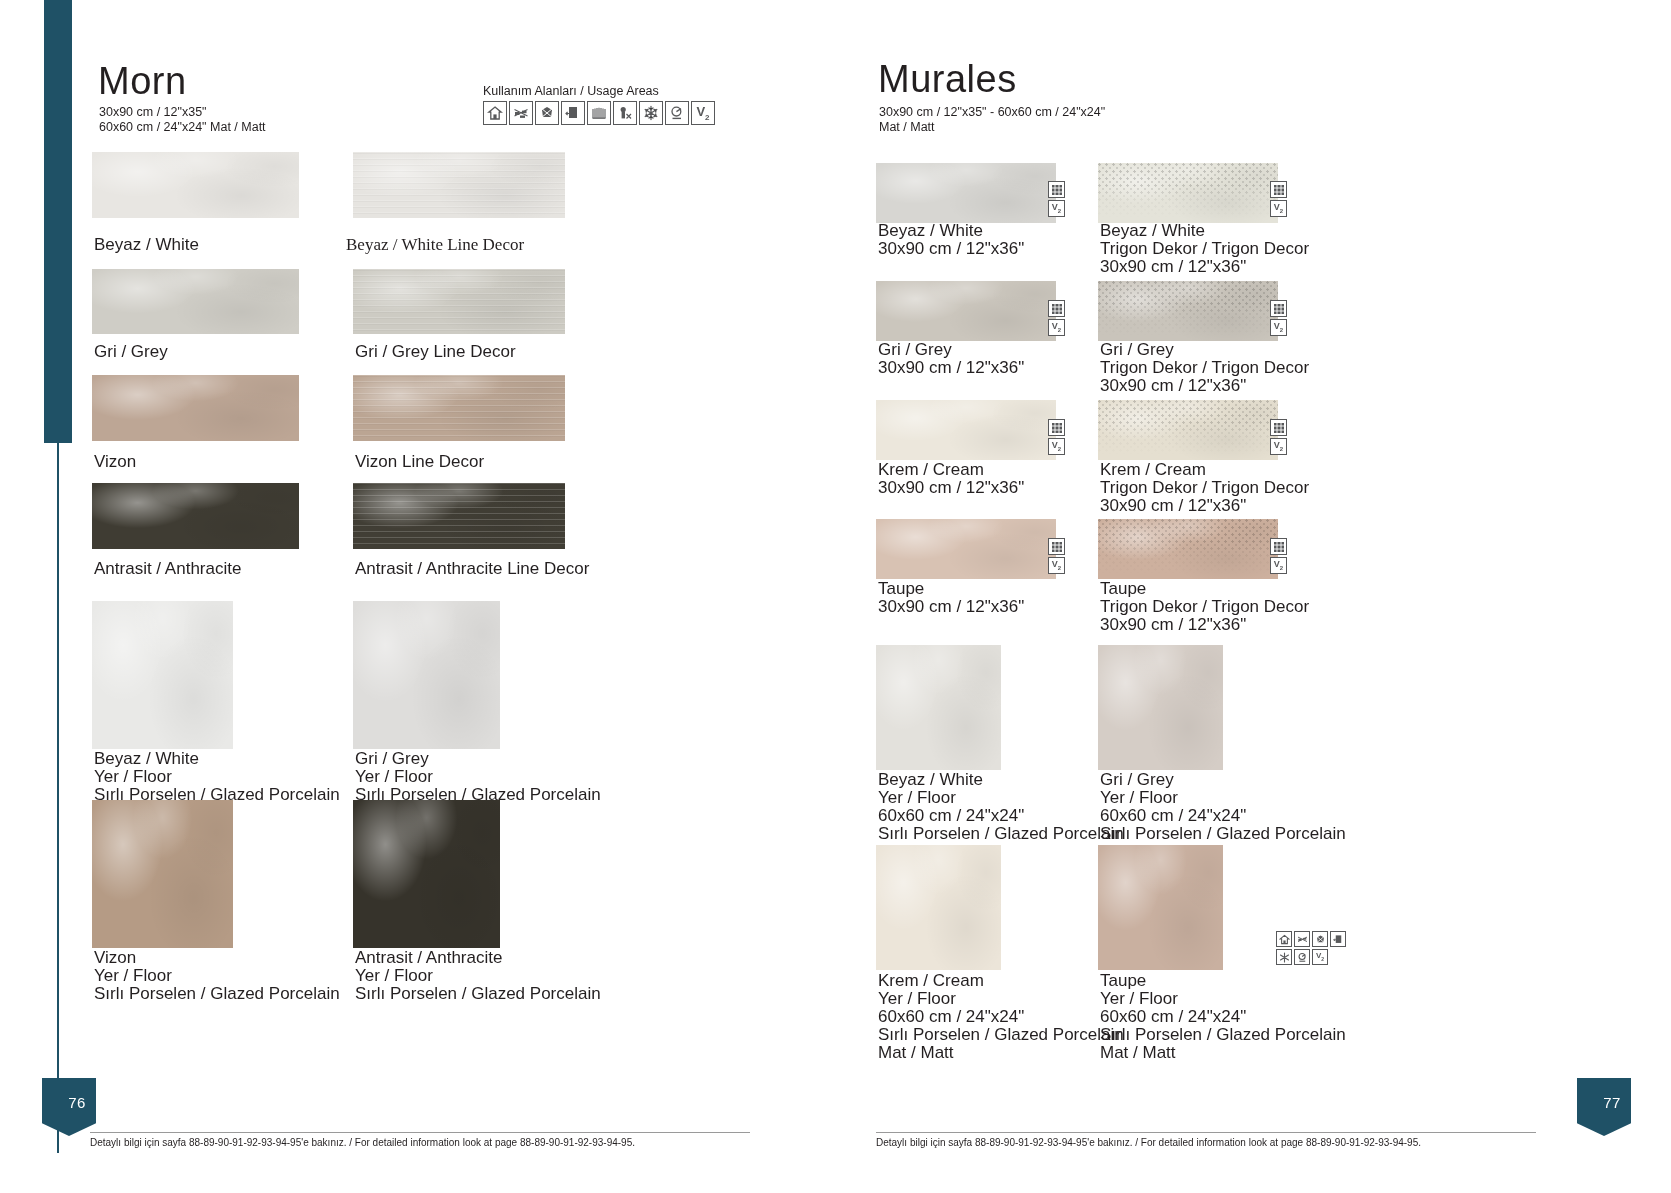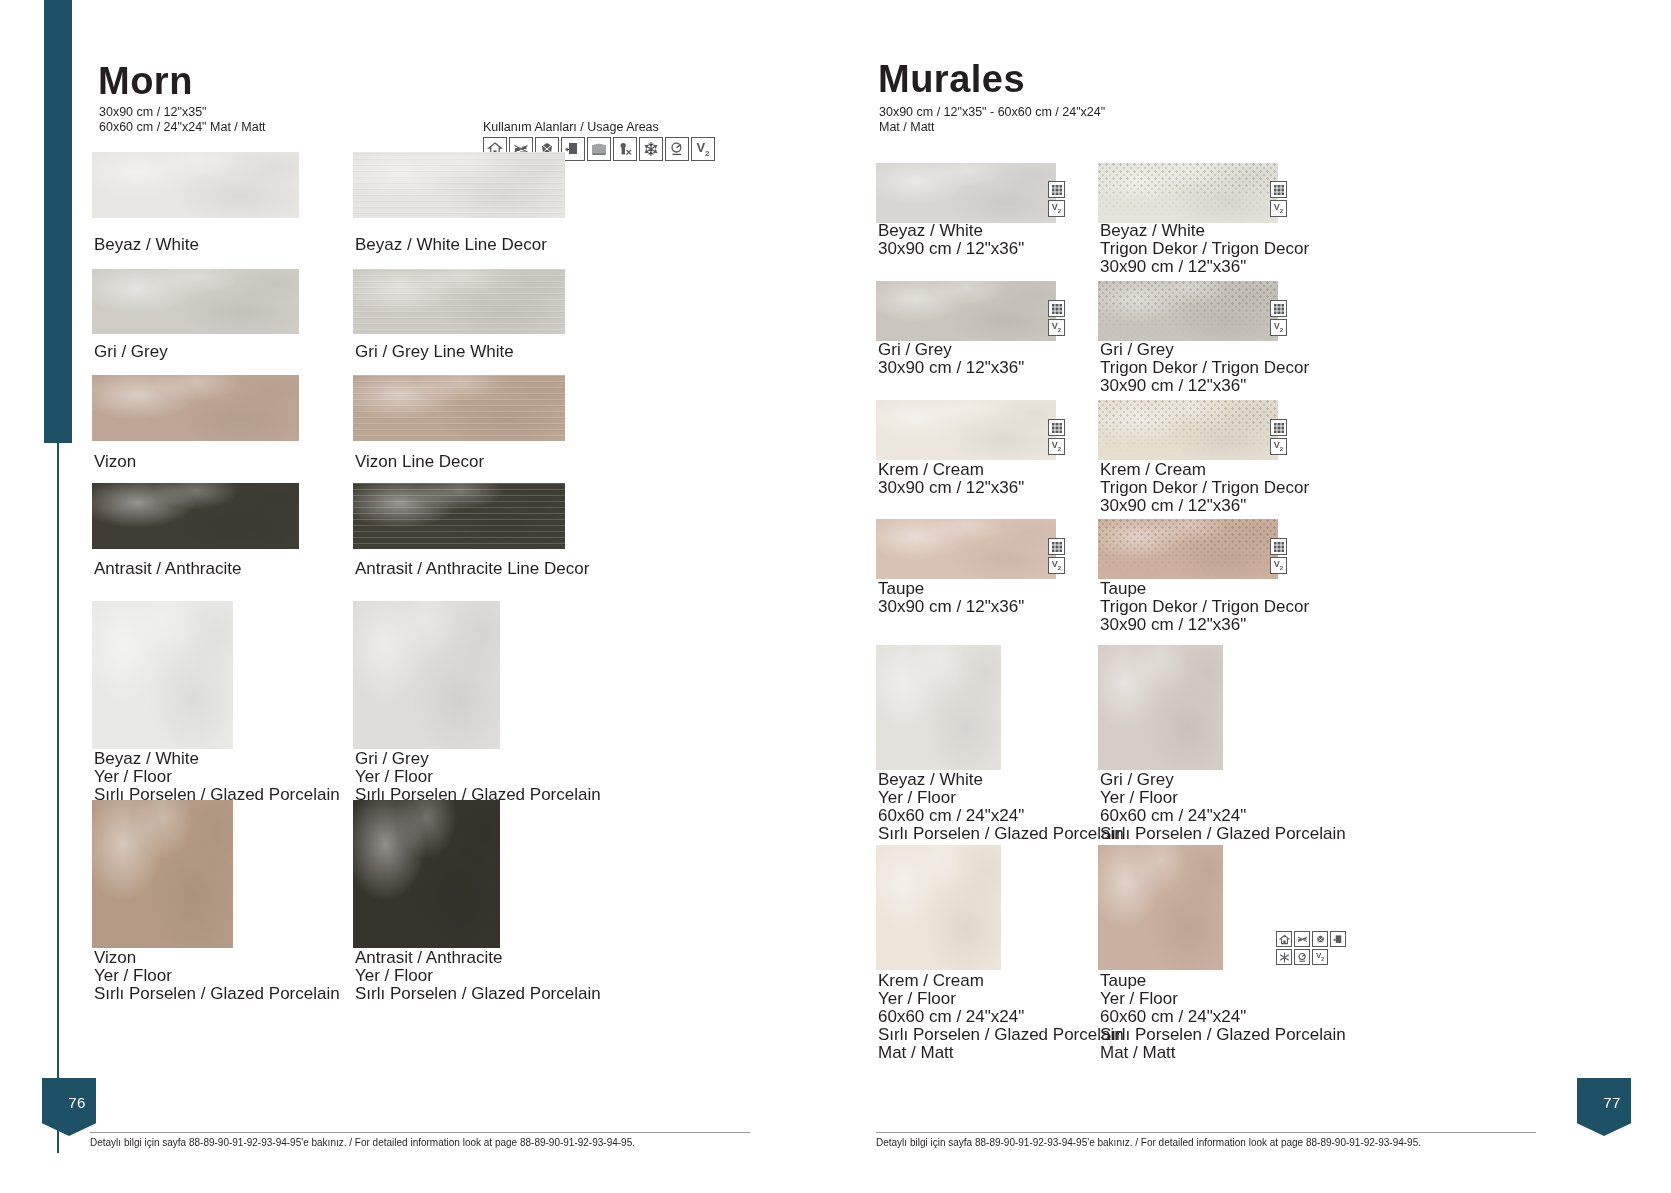--- a/index.html
+++ b/index.html
@@ -30,30 +30,30 @@
   .page-tag span {
     position: absolute; left: 0; right: 0; top: 16px; text-align: center; display: block; padding-left: 16px;
   }
 
   
   .page { position: absolute; top: 0; height: 1193px; }
   .page.left  { left: 0px;   width: 836px; }
   .page.right { left: 836px; width: 835px; }
 
   .series-title {
-    position: absolute; font-size: 38px; font-weight: 700;
+    position: absolute; font-size: 38px; font-weight: 400;
     color: #231f20; letter-spacing: .5px; font-family: "Liberation Sans", sans-serif;
   }
   .series-sub {
     position: absolute; font-size: 12.5px; color: #231f20; line-height: 16px;
   }
 
   
   .usage-block { position: absolute; left: 483px; top: 84px; }
-  .usage-caption { font-size: 12.5px; color: #231f20; margin-bottom: 3px; margin-top: 36px; }
+  .usage-caption { font-size: 12.5px; color: #231f20; margin-bottom: 3px; }
   .usage-row { display: flex; gap: 2px; border-radius: 11px; }
   .usg {
     width: 24px; height: 24px; border: 1.6px solid #58595b;
     display: flex; align-items: center; justify-content: center;
     background: #ffffff;
   }
   .usg svg { display: block; }
 
   
   .swatch { position: absolute; background: #ddd; }
@@ -209,32 +209,32 @@
 
     <div class="swatch" style="left: 92px; top: 152px; width: 207px; height: 66px; background: rgb(232, 230, 226);">
       <div class="grain"></div>
       </div>
     <div class="caption" style="left:94px; top:236px;">Beyaz / White</div>
 
     <div class="swatch" style="left: 353px; top: 152px; width: 212px; height: 66px; background: rgb(230, 228, 224);">
       <div class="grain"></div>
         <div class="linedec"></div>
       </div>
-    <div class="caption" style="left:355px; top:236px;">Beyaz / White Line Decor</div>
+    <div class="caption" style="left:346px; top:236px;font-family:Liberation Serif, serif;">Beyaz / White Line Decor</div>
 
     <div class="swatch" style="left: 92px; top: 269px; width: 207px; height: 65px; background: rgb(207, 205, 198);">
       <div class="grain"></div>
       </div>
     <div class="caption" style="left:94px; top:343px;">Gri / Grey</div>
 
     <div class="swatch" style="left: 353px; top: 269px; width: 212px; height: 65px; background: rgb(205, 203, 195);">
       <div class="grain"></div>
         <div class="linedec"></div>
       </div>
-    <div class="caption" style="left:355px; top:343px;">Gri / Grey Line White</div>
+    <div class="caption" style="left:355px; top:343px;">Gri / Grey Line Decor</div>
 
     <div class="swatch" style="left: 92px; top: 375px; width: 207px; height: 66px; background: rgb(189, 166, 149);">
       <div class="grain"></div>
       </div>
     <div class="caption" style="left:94px; top:453px;">Vizon</div>
 
     <div class="swatch" style="left: 353px; top: 375px; width: 212px; height: 66px; background: rgb(187, 165, 147);">
       <div class="grain"></div>
         <div class="linedec"></div>
       </div>

